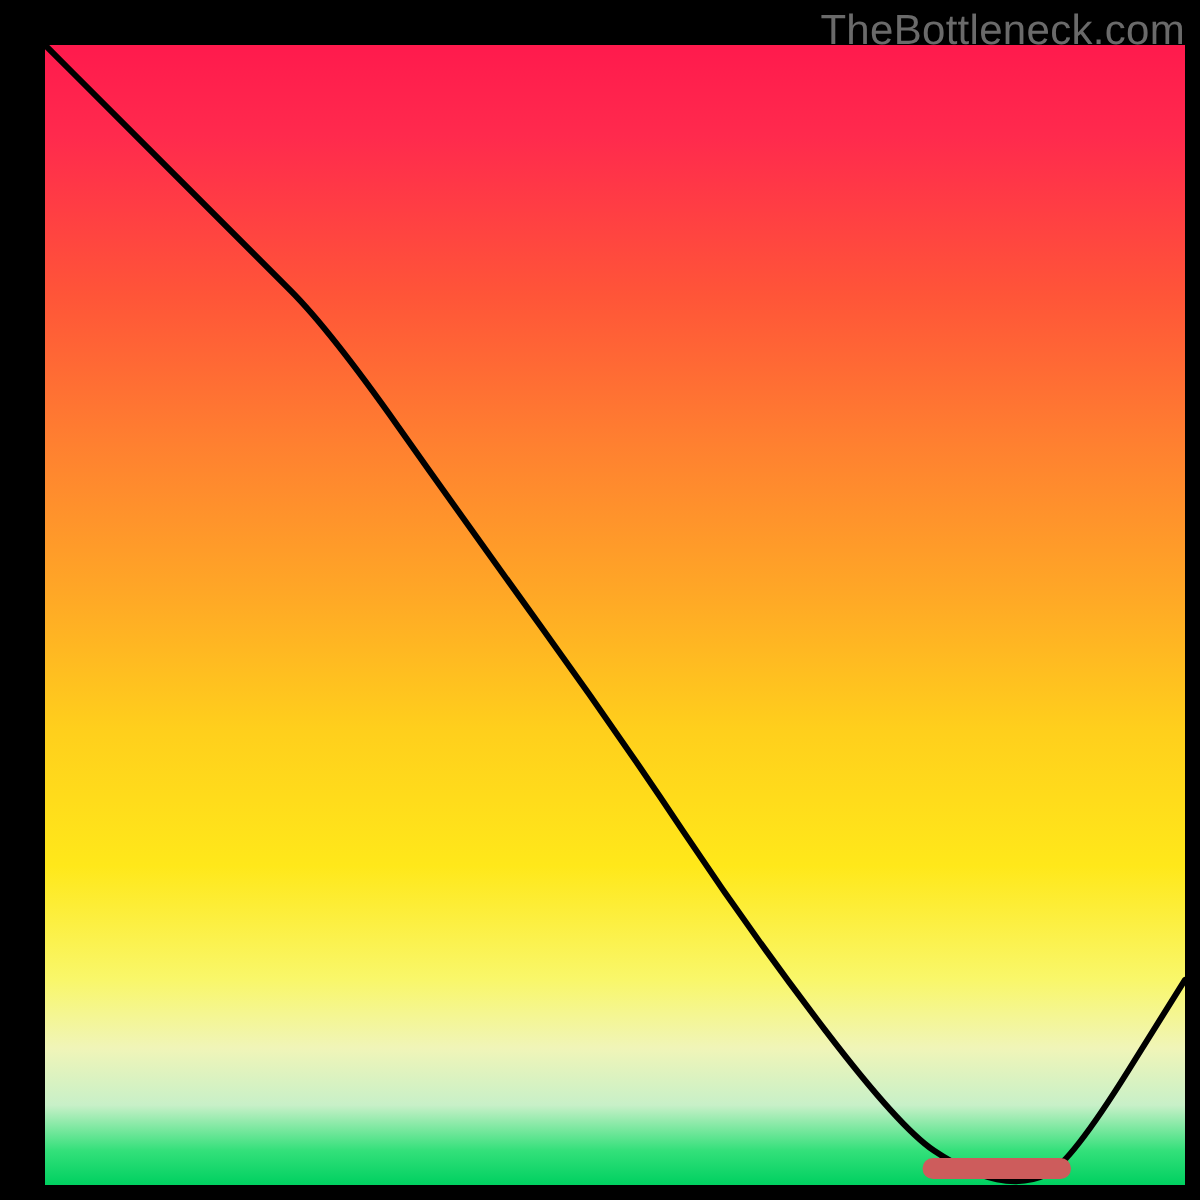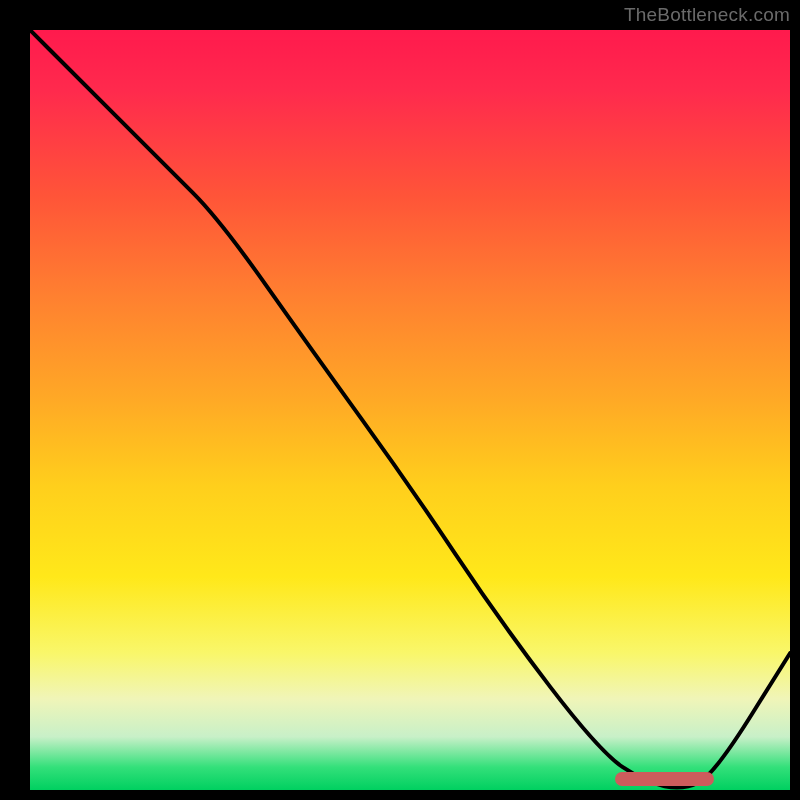--- a/index.html
+++ b/index.html
@@ -9,21 +9,21 @@
     height: 800px;
     background: #000;
     position: relative;
     font-family: Arial, Helvetica, sans-serif;
   }
   .watermark {
     position: absolute;
     top: 4px;
     right: 10px;
     color: #6a6a6a;
-    font-size: 19px;
+    font-size: 28px;
     font-weight: 400;
     letter-spacing: 0.2px;
   }
   .plot {
     position: absolute;
     left: 30px;
     top: 30px;
     width: 760px;
     height: 760px;
     background: linear-gradient(to bottom,

